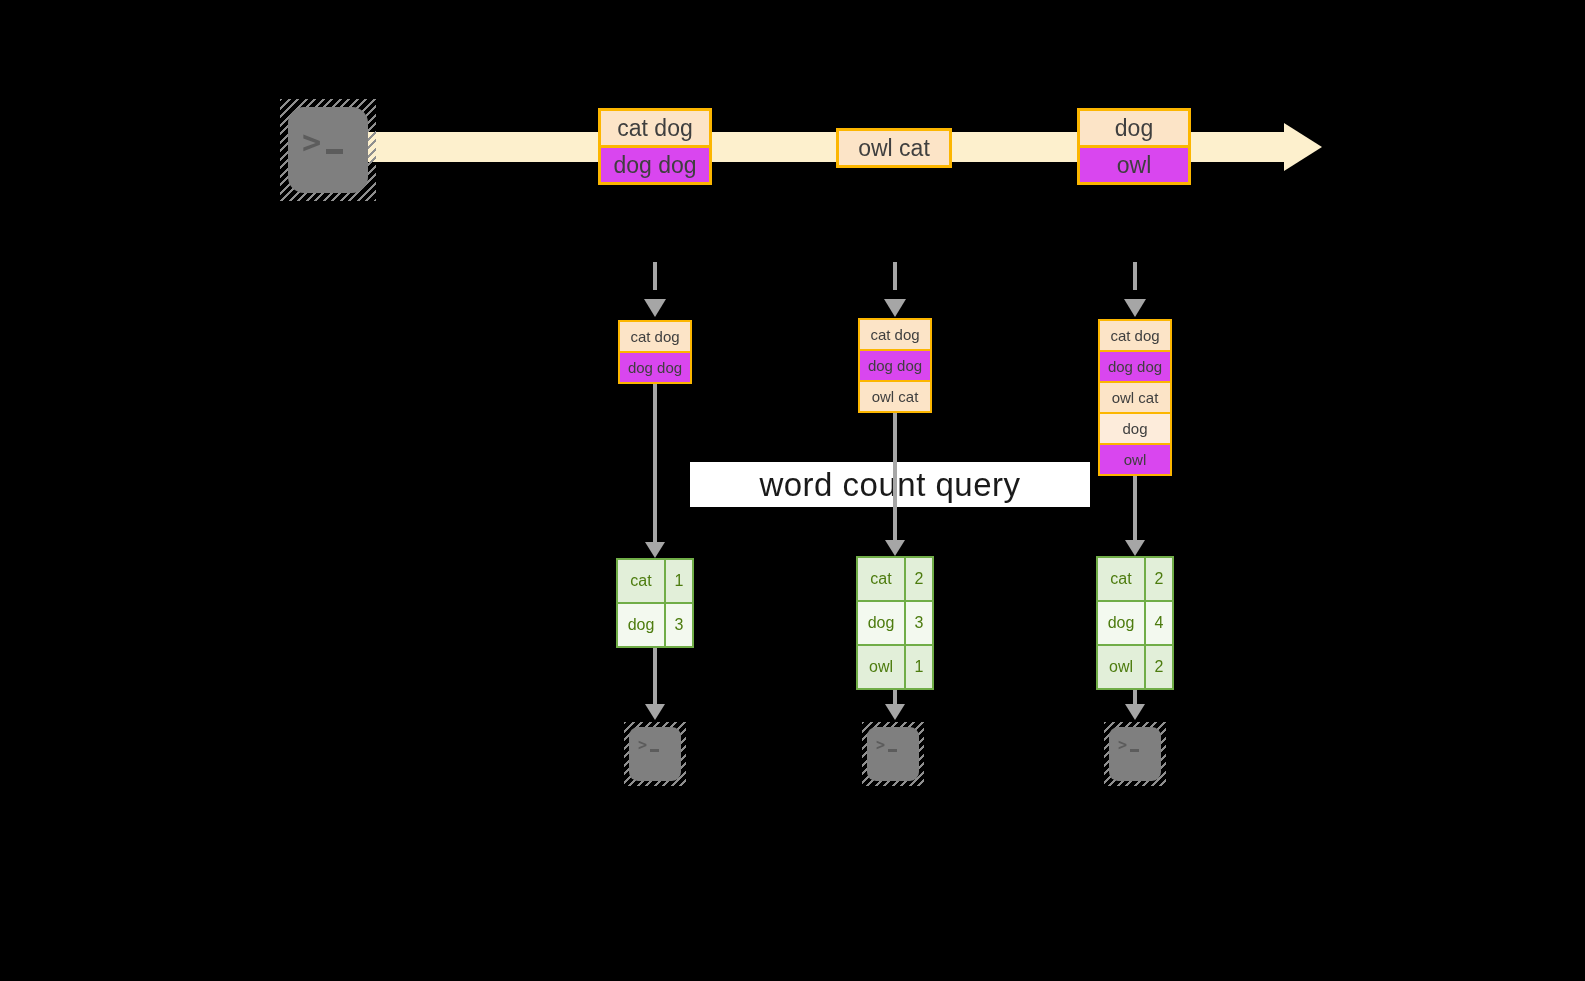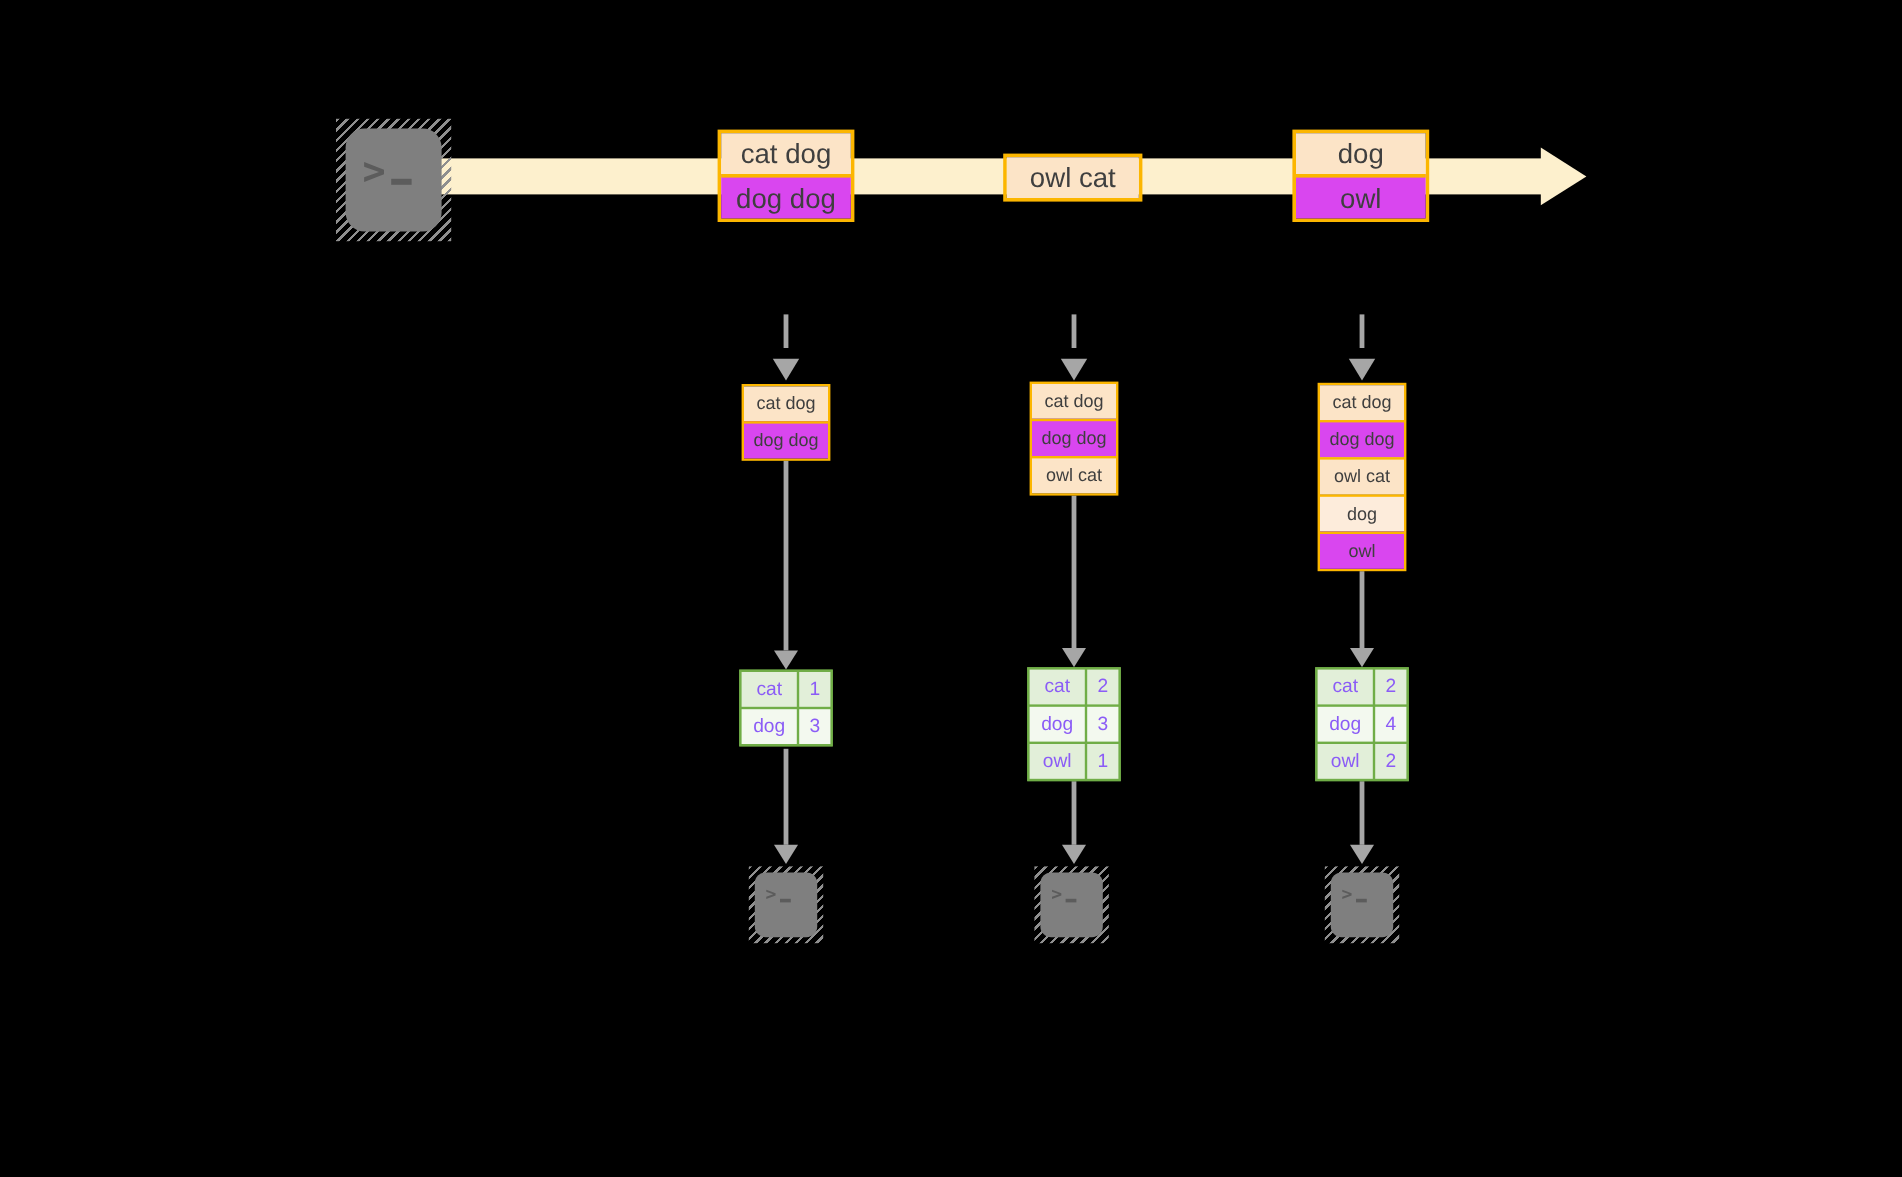--- a/index.html
+++ b/index.html
@@ -50,22 +50,22 @@
 
   
   .solid-arrow{position:absolute;display:flex;flex-direction:column;align-items:center;z-index:3;}
   .solid-arrow .shaft{width:4px;background:#a6a6a6;}
   .solid-arrow .head{width:0;height:0;border-left:10px solid transparent;
       border-right:10px solid transparent;border-top:16px solid #a6a6a6;}
 
   
   .counts{position:absolute;border:2px solid #70ad47;background:#70ad47;
           display:grid;grid-template-columns:46px 26px;gap:2px;z-index:4;}
-  .counts .cell{height:29px;display:flex;align-items:center;justify-content:center;
-                font-size:16px;color:#8b5cf6;}
+  .counts .cell{height:42px;display:flex;align-items:center;justify-content:center;
+                font-size:16px;color:#4d7c0f;}
   .gdark{background:#e2efd9;}
   .glight{background:#f3f9ef;}
   #counts1{left:616px;top:558px;}
   #counts2{left:856px;top:556px;}
   #counts3{left:1096px;top:556px;}
 
   
   .terminal{position:absolute;background:repeating-linear-gradient(135deg,#8f8f8f 0 2px,transparent 2px 6px);z-index:2;}
   .terminal .inner{position:absolute;background:#7f7f7f;display:flex;}
   .terminal.big{left:280px;top:99px;width:96px;height:102px;}
@@ -130,20 +130,21 @@
     <div class="srow fill-dark">owl cat</div>
   </div>
   <div class="state" id="state3">
     <div class="srow fill-dark">cat dog</div>
     <div class="srow fill-light">dog dog</div>
     <div class="srow fill-dark">owl cat</div>
     <div class="srow fill-mid">dog</div>
     <div class="srow fill-light">owl</div>
   </div>
 
+  <div class="query-label">word count query</div>
 
   <div class="solid-arrow" style="left:645px;top:384px;">
     <div class="shaft" style="height:158px;"></div>
       <div class="head"></div>
   </div>
   <div class="solid-arrow" style="left:885px;top:413px;">
     <div class="shaft" style="height:127px;"></div>
       <div class="head"></div>
   </div>
   <div class="solid-arrow" style="left:1125px;top:476px;">

